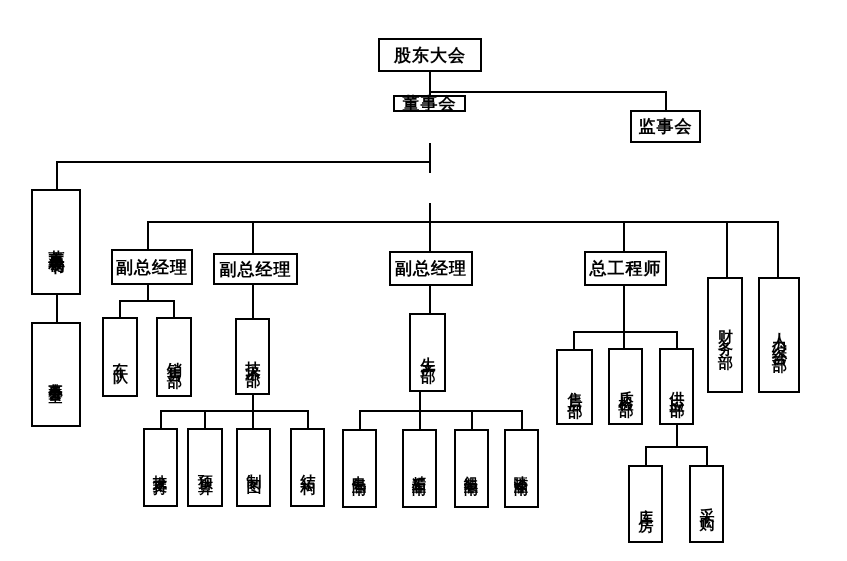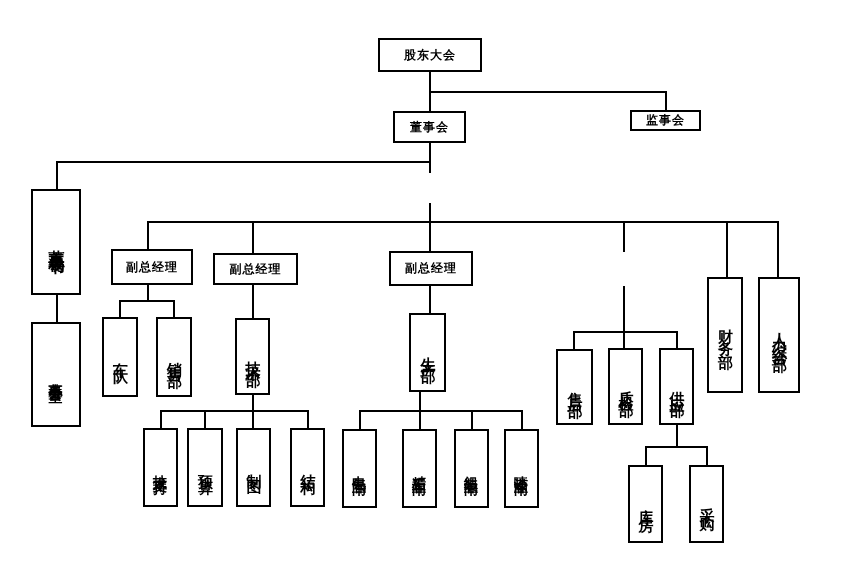--- a/index.html
+++ b/index.html
@@ -7,21 +7,21 @@
     position:relative; width:847px; height:561px; background:#ffffff;
     font-family:"Liberation Sans", sans-serif; color:#000; overflow:hidden;
   }
   .title {
     position:absolute; left:35px; top:8px; width:275px; text-align:center;
     font-weight:bold; font-size:25px; line-height:36px; letter-spacing:1px;
   }
   .hbox {
     position:absolute; border:2px solid #000; background:#fff;
     display:flex; align-items:center; justify-content:center;
-    font-weight:bold; font-size:12px; letter-spacing:1px; box-sizing:border-box;
+    font-weight:bold; font-size:17px; letter-spacing:1px; box-sizing:border-box;
   }
   .vbox {
     position:absolute; border:2px solid #000; background:#fff;
     display:flex; align-items:center; justify-content:center;
     font-weight:bold; font-size:15px; box-sizing:border-box;
   }
   .vbox .vt { writing-mode:vertical-rl; text-orientation:upright; letter-spacing:4px; }
   .fs16 { font-size:16px; }
   .fs14 { font-size:14px; }
   .ls1 .vt { letter-spacing:1px; }
@@ -77,34 +77,37 @@
   <div class="line" style="left:623px;top:331px;width:1.5px;height:18px"></div>
   <div class="line" style="left:676px;top:331px;width:1.5px;height:18px"></div>
   <div class="line" style="left:676px;top:424px;width:1.5px;height:23px"></div>
   <div class="line" style="left:645px;top:446px;width:63px;height:1.5px"></div>
   <div class="line" style="left:645px;top:446px;width:1.5px;height:20px"></div>
   <div class="line" style="left:706px;top:446px;width:1.5px;height:20px"></div>
 
   <div class="hbox" style="left:378px;top:38px;width:104px;height:34px">
     <span>股东大会</span>
   </div>
-  <div class="hbox" style="left:393px;top:111px;width:73px;height:32px">
+  <div class="hbox" style="left:393px;top:95px;width:73px;height:17px">
     <span>董事会</span>
   </div>
-  <div class="hbox" style="left:630px;top:110px;width:71px;height:21px">
+  <div class="hbox" style="left:630px;top:110px;width:71px;height:33px">
     <span>监事会</span>
   </div>
   <div class="hbox" style="left:111px;top:249px;width:82px;height:36px">
     <span>副总经理</span>
   </div>
   <div class="hbox" style="left:213px;top:253px;width:85px;height:32px">
     <span>副总经理</span>
   </div>
   <div class="hbox" style="left:389px;top:251px;width:84px;height:35px">
     <span>副总经理</span>
+  </div>
+  <div class="hbox" style="left:584px;top:251px;width:83px;height:35px">
+    <span>总工程师</span>
   </div>
 
   <div class="vbox fs16 ls2" style="left:31px;top:189px;width:50px;height:106px">
     <span class="vt">董事会秘书</span>
   </div>
   <div class="vbox fs14 ls1" style="left:31px;top:322px;width:50px;height:105px">
     <span class="vt">董事会办公室</span>
   </div>
   <div class="vbox ls8" style="left:102px;top:317px;width:36px;height:80px">
     <span class="vt">车队</span>

